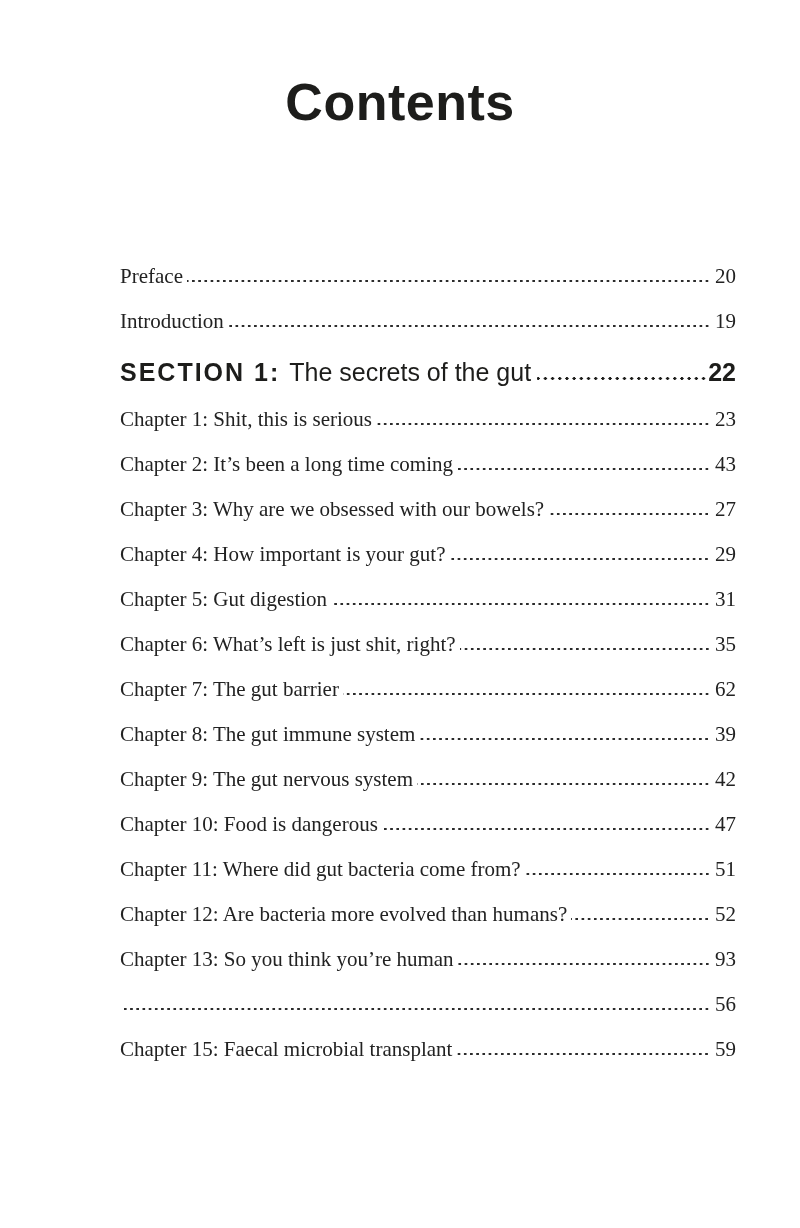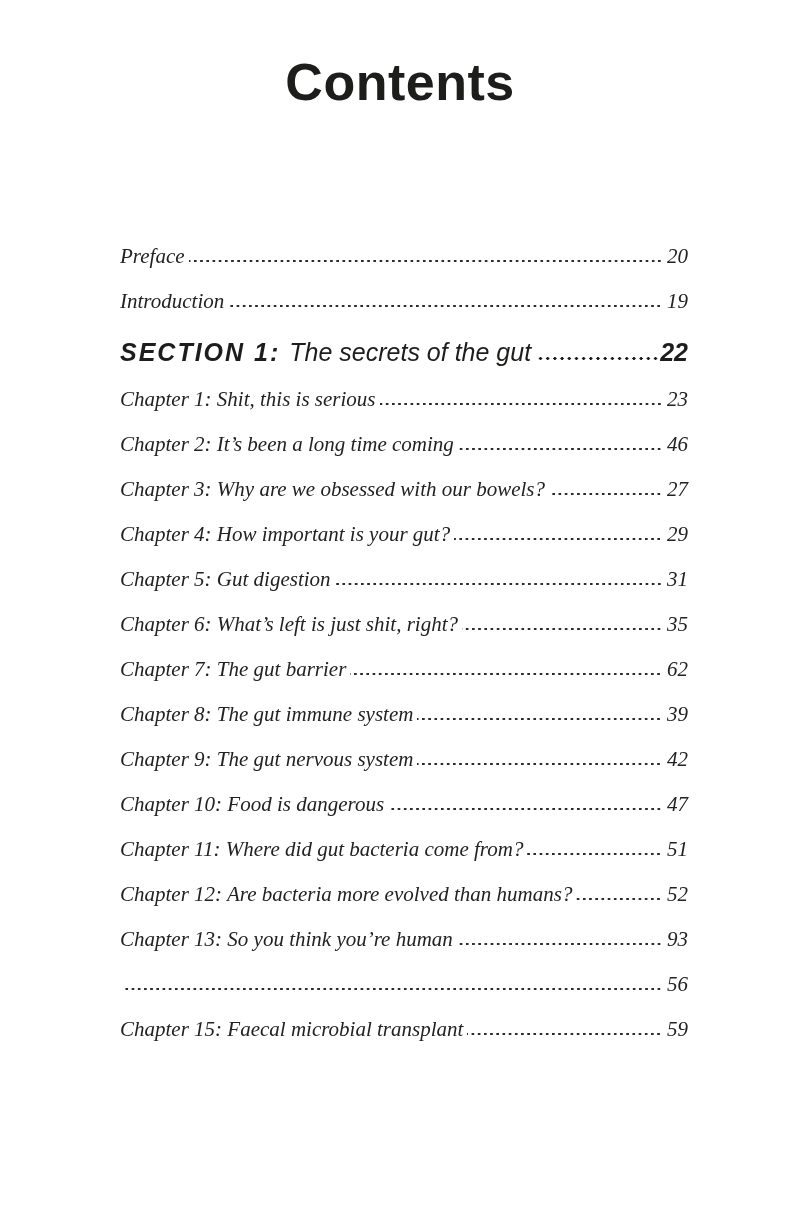--- a/index.html
+++ b/index.html
@@ -11,35 +11,34 @@
     width: 800px;
     height: 1228px;
     overflow: hidden;
     color: #1d1d1b;
   }
   .page {
     width: 800px;
     height: 1228px;
     background: #ffffff;
     box-sizing: border-box;
-    padding-top: 56px;
+    padding-top: 76px;
   }
   .title {
     margin: 0;
     text-align: center;
     font-family: "Liberation Sans", sans-serif;
     font-weight: 700;
     font-size: 52px;
     line-height: 1;
     letter-spacing: 0.5px;
     color: #1d1d1b;
   }
   .toc {
-    margin: 138px 112px 0 120px;
-    font-style: italic;
+    margin: 138px 64px 0 120px;
   }
   .row {
     display: flex;
     align-items: baseline;
     font-size: 21px;
     line-height: 1;
     margin-bottom: 24px;
     white-space: nowrap;
     cursor: default;
   }
@@ -115,21 +114,21 @@
 
     <div class="row serif">
       <span class="entry-label">Chapter 1: Shit, this is serious</span>
       <span class="dots"></span>
       <span class="entry-page">23</span>
     </div>
 
     <div class="row serif">
       <span class="entry-label">Chapter 2: It’s been a long time coming</span>
       <span class="dots"></span>
-      <span class="entry-page">46</span>
+      <span class="entry-page">43</span>
     </div>
 
     <div class="row serif">
       <span class="entry-label">Chapter 3: Why are we obsessed with our bowels?</span>
       <span class="dots"></span>
       <span class="entry-page">27</span>
     </div>
 
     <div class="row serif">
       <span class="entry-label">Chapter 4: How important is your gut?</span>

